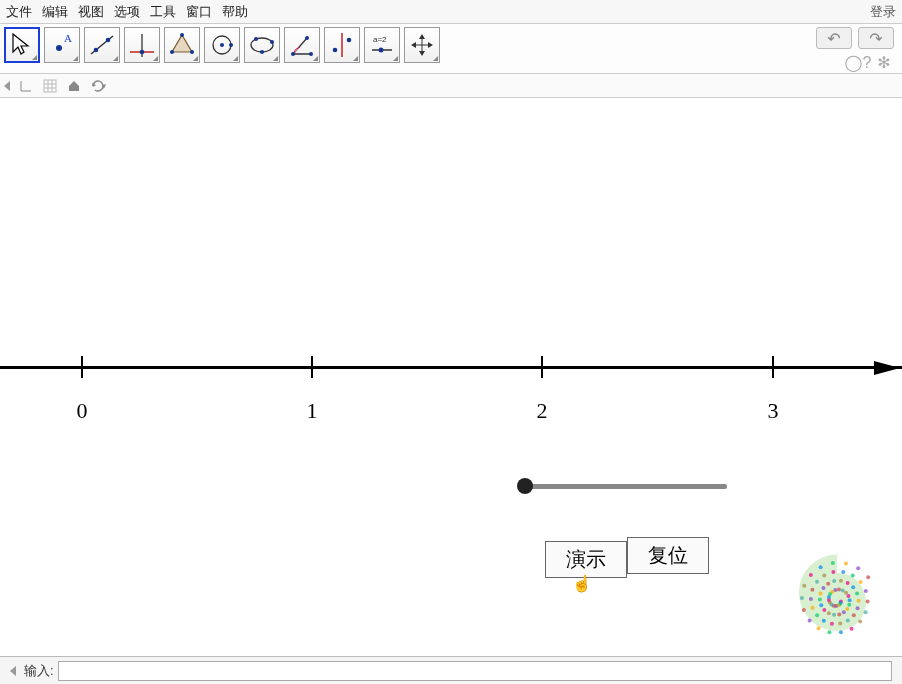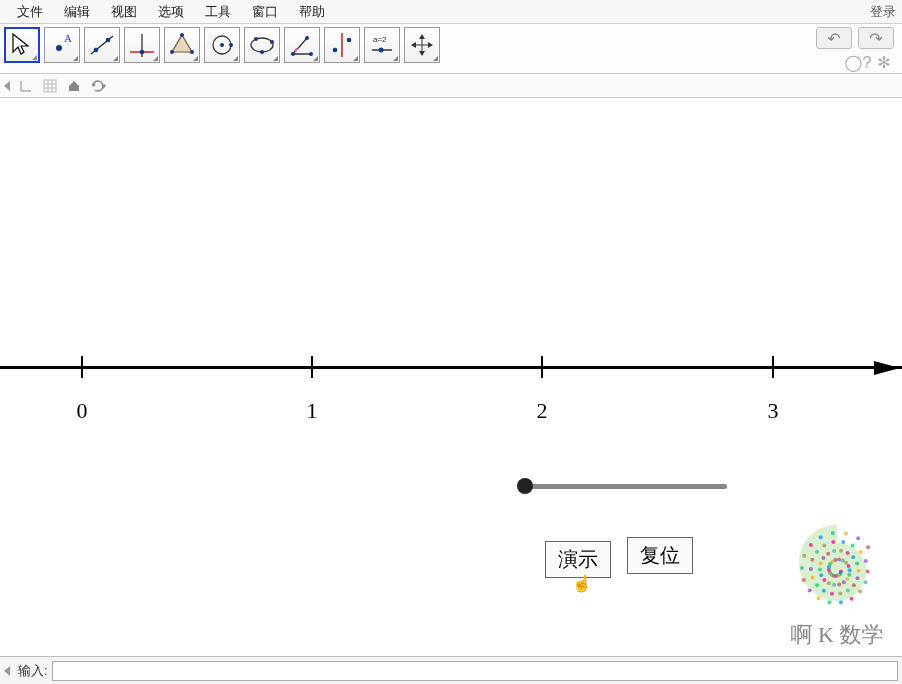--- a/index.html
+++ b/index.html
@@ -1,20 +1,20 @@
 <!DOCTYPE html>
 <html><head>
 <meta charset="utf-8">
 <style>
   * { box-sizing: border-box; margin: 0; padding: 0; }
   html, body { width: 902px; height: 684px; font-family: "Microsoft YaHei", "SimSun", sans-serif; background: #fff; overflow: hidden; }
   body { display: flex; flex-direction: column; }
 
   .menubar { display: flex; align-items: center; padding: 2px 6px; font-size: 13px; color: #222; border-bottom: 1px solid #ccc; background: #f7f7f7; height: 24px; }
-  .menubar .menu-item { margin-right: 10px; cursor: default; margin-left: 11px; }
+  .menubar .menu-item { margin-right: 10px; cursor: default; }
   .menubar .spacer { flex: 1; }
   .menubar .login { color: #555; }
 
   .toolbar-row { display: flex; align-items: flex-start; padding: 3px 4px 0 4px; background: #fdfdfd; border-bottom: 1px solid #ccc; height: 50px; }
   .tool-btn { width: 36px; height: 36px; border: 1px solid #999; margin-right: 4px; display: flex; align-items: center; justify-content: center; background: linear-gradient(#fff,#f0f0f0); position: relative; cursor: pointer; }
   .tool-btn.active { border: 2px solid #1b3fd6; }
   .tool-btn svg { width: 30px; height: 30px; display:block; }
   .tool-corner { position:absolute; right:1px; bottom:1px; width:0;height:0;border-left:5px solid transparent;border-bottom:5px solid #888; }
   .toolbar-spacer { flex: 1; }
   .undo-redo { display:flex; flex-direction: column; align-items:flex-end; gap:4px; margin-right:4px;}
@@ -25,26 +25,26 @@
   .secondary-bar { display:flex; align-items:center; height:24px; padding:0 4px; border-bottom:1px solid #ccc; background:#fafafa; gap:8px;}
   .sb-icon { width:16px;height:16px; display:flex;align-items:center;justify-content:center; color:#999; cursor:pointer;}
   .arrow-left { width:0;height:0;border-top:5px solid transparent;border-bottom:5px solid transparent;border-right:6px solid #999;}
 
   .canvas { flex:1; position:relative; background:#fff; overflow:hidden; }
   .axis-line { position:absolute; left:0; right:0; top:268px; height:3px; background:#000;}
   .tick { position:absolute; top:258px; width:2px; height:22px; background:#000;}
   .tick-label { position:absolute; top:300px; font-family: "Times New Roman", serif; font-size:22px; color:#000; transform:translateX(-50%);}
   .slider-track { position:absolute; height:5px; background:#888; border-radius:2px; }
   .slider-handle { position:absolute; width:16px; height:16px; border-radius:50%; background:#222; transform:translate(-50%,-50%);}
-  .demo-btn { position:absolute; padding:4px 12px; border:1px solid #666; background:#fafafa; font-size:20px; font-family:"SimSun",serif; cursor:pointer;}
+  .demo-btn { position:absolute; padding:4px 20px; border:1px solid #666; background:#fafafa; font-size:20px; font-family:"SimSun",serif; cursor:pointer;}
   .hand-cursor{position:absolute;font-size:16px;}
   .watermark { position:absolute; right:10px; bottom:6px; display:flex; flex-direction:column; align-items:center; color:#888; font-size:22px; font-family:"SimSun",serif;}
   .spiral{width:110px;height:100px;}
 
-  .input-bar { display:flex; align-items:center; height:28px; border-top:1px solid #bbb; background:#f5f5f5; padding:2px 4px; gap:4px;}
+  .input-bar { display:flex; align-items:center; height:28px; border-top:1px solid #bbb; background:#f5f5f5; padding:2px 10px; gap:4px;}
   .input-label{font-size:13px;color:#333;}
   .input-field{flex:1;height:20px;border:1px solid #aaa;background:#fff;font-size:12px;padding:0 4px;}
   .arrow-tri{width:0;height:0;border-top:5px solid transparent;border-bottom:5px solid transparent;border-right:6px solid #999;margin-right:4px;}
 </style>
 </head>
 <body>
 
 <div class="menubar">
   <span class="menu-item">文件</span>
   <span class="menu-item">编辑</span>
@@ -289,21 +289,20 @@
           <circle cx="21.4" cy="52.7" r="2.2" fill="#4aa" fill-opacity="0.7"></circle>
           <circle cx="24.0" cy="39.4" r="2.2" fill="#a84" fill-opacity="0.7"></circle>
           <circle cx="31.2" cy="27.6" r="2.2" fill="#e08" fill-opacity="0.7"></circle>
           <circle cx="42.0" cy="18.9" r="2.2" fill="#08e" fill-opacity="0.7"></circle>
           <circle cx="55.4" cy="14.4" r="2.2" fill="#0c6" fill-opacity="0.7"></circle>
           <circle cx="69.8" cy="14.8" r="2.2" fill="#fa0" fill-opacity="0.7"></circle>
           <circle cx="83.3" cy="20.1" r="2.2" fill="#84c" fill-opacity="0.7"></circle>
           <circle cx="94.3" cy="29.9" r="2.2" fill="#c44" fill-opacity="0.7"></circle>
         </g>
     </svg>
-    <div>啊 K 数学</div>
   </div>
 </div>
 
 <div class="input-bar">
   <div class="arrow-tri"></div>
   <span class="input-label">输入:</span>
   <input class="input-field" value="" style="">
 </div>
 
 </body></html>

